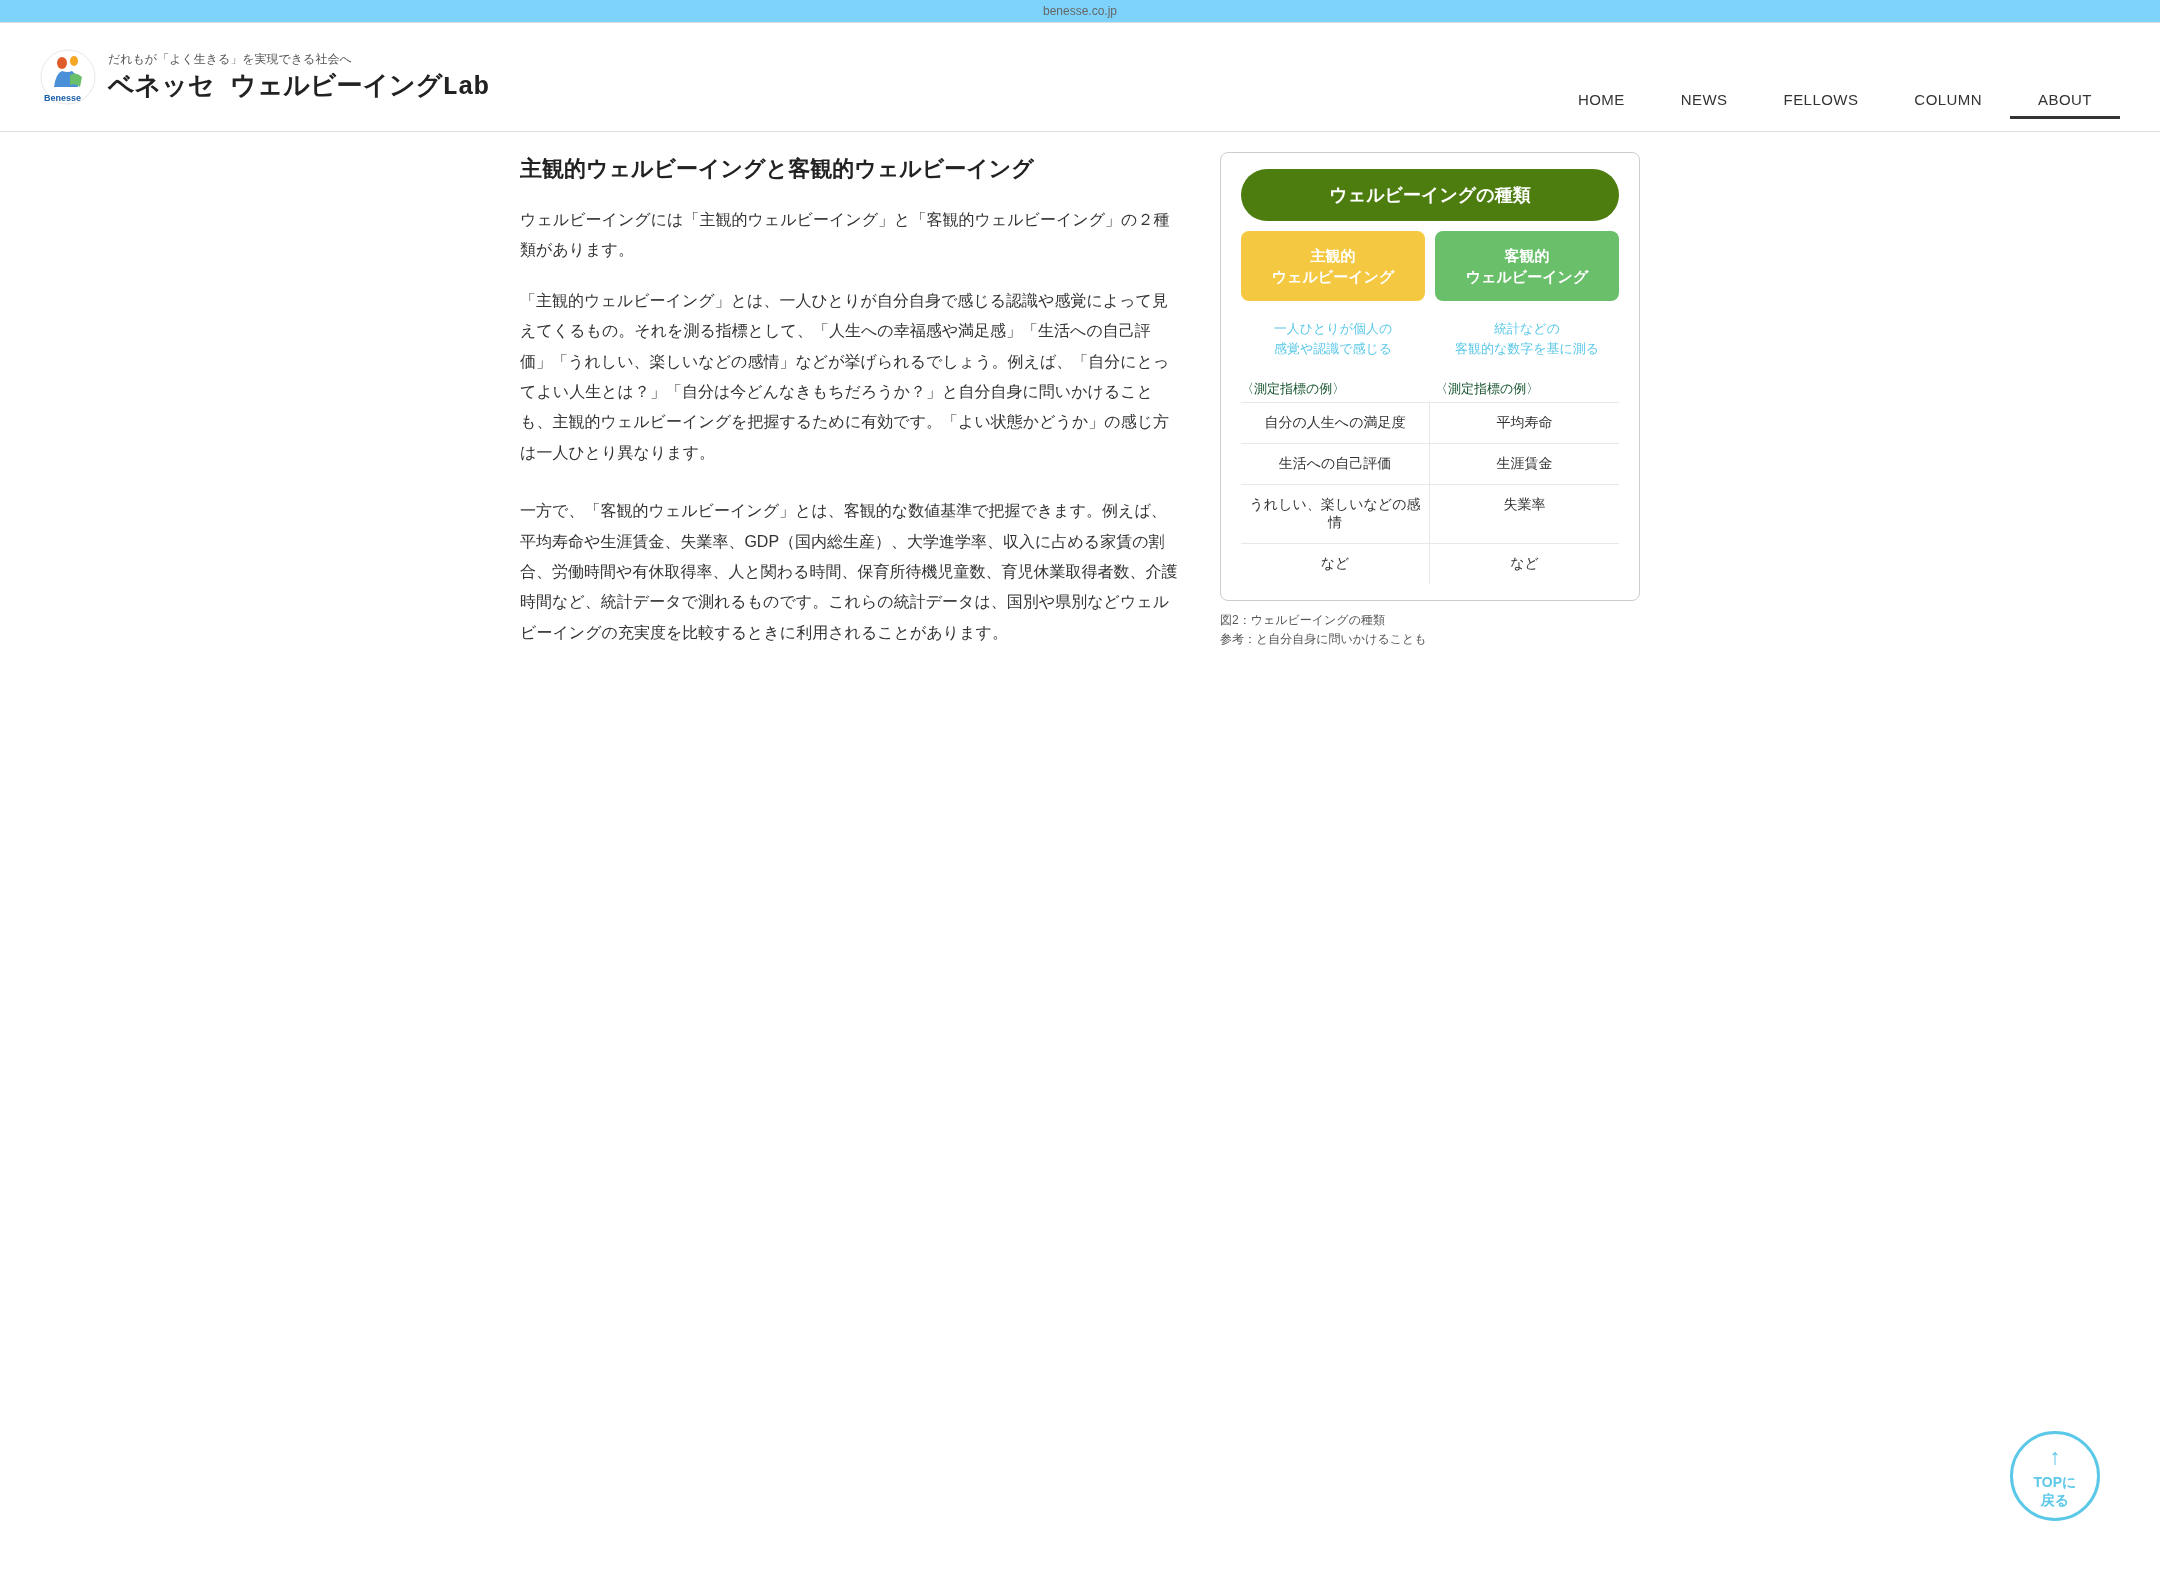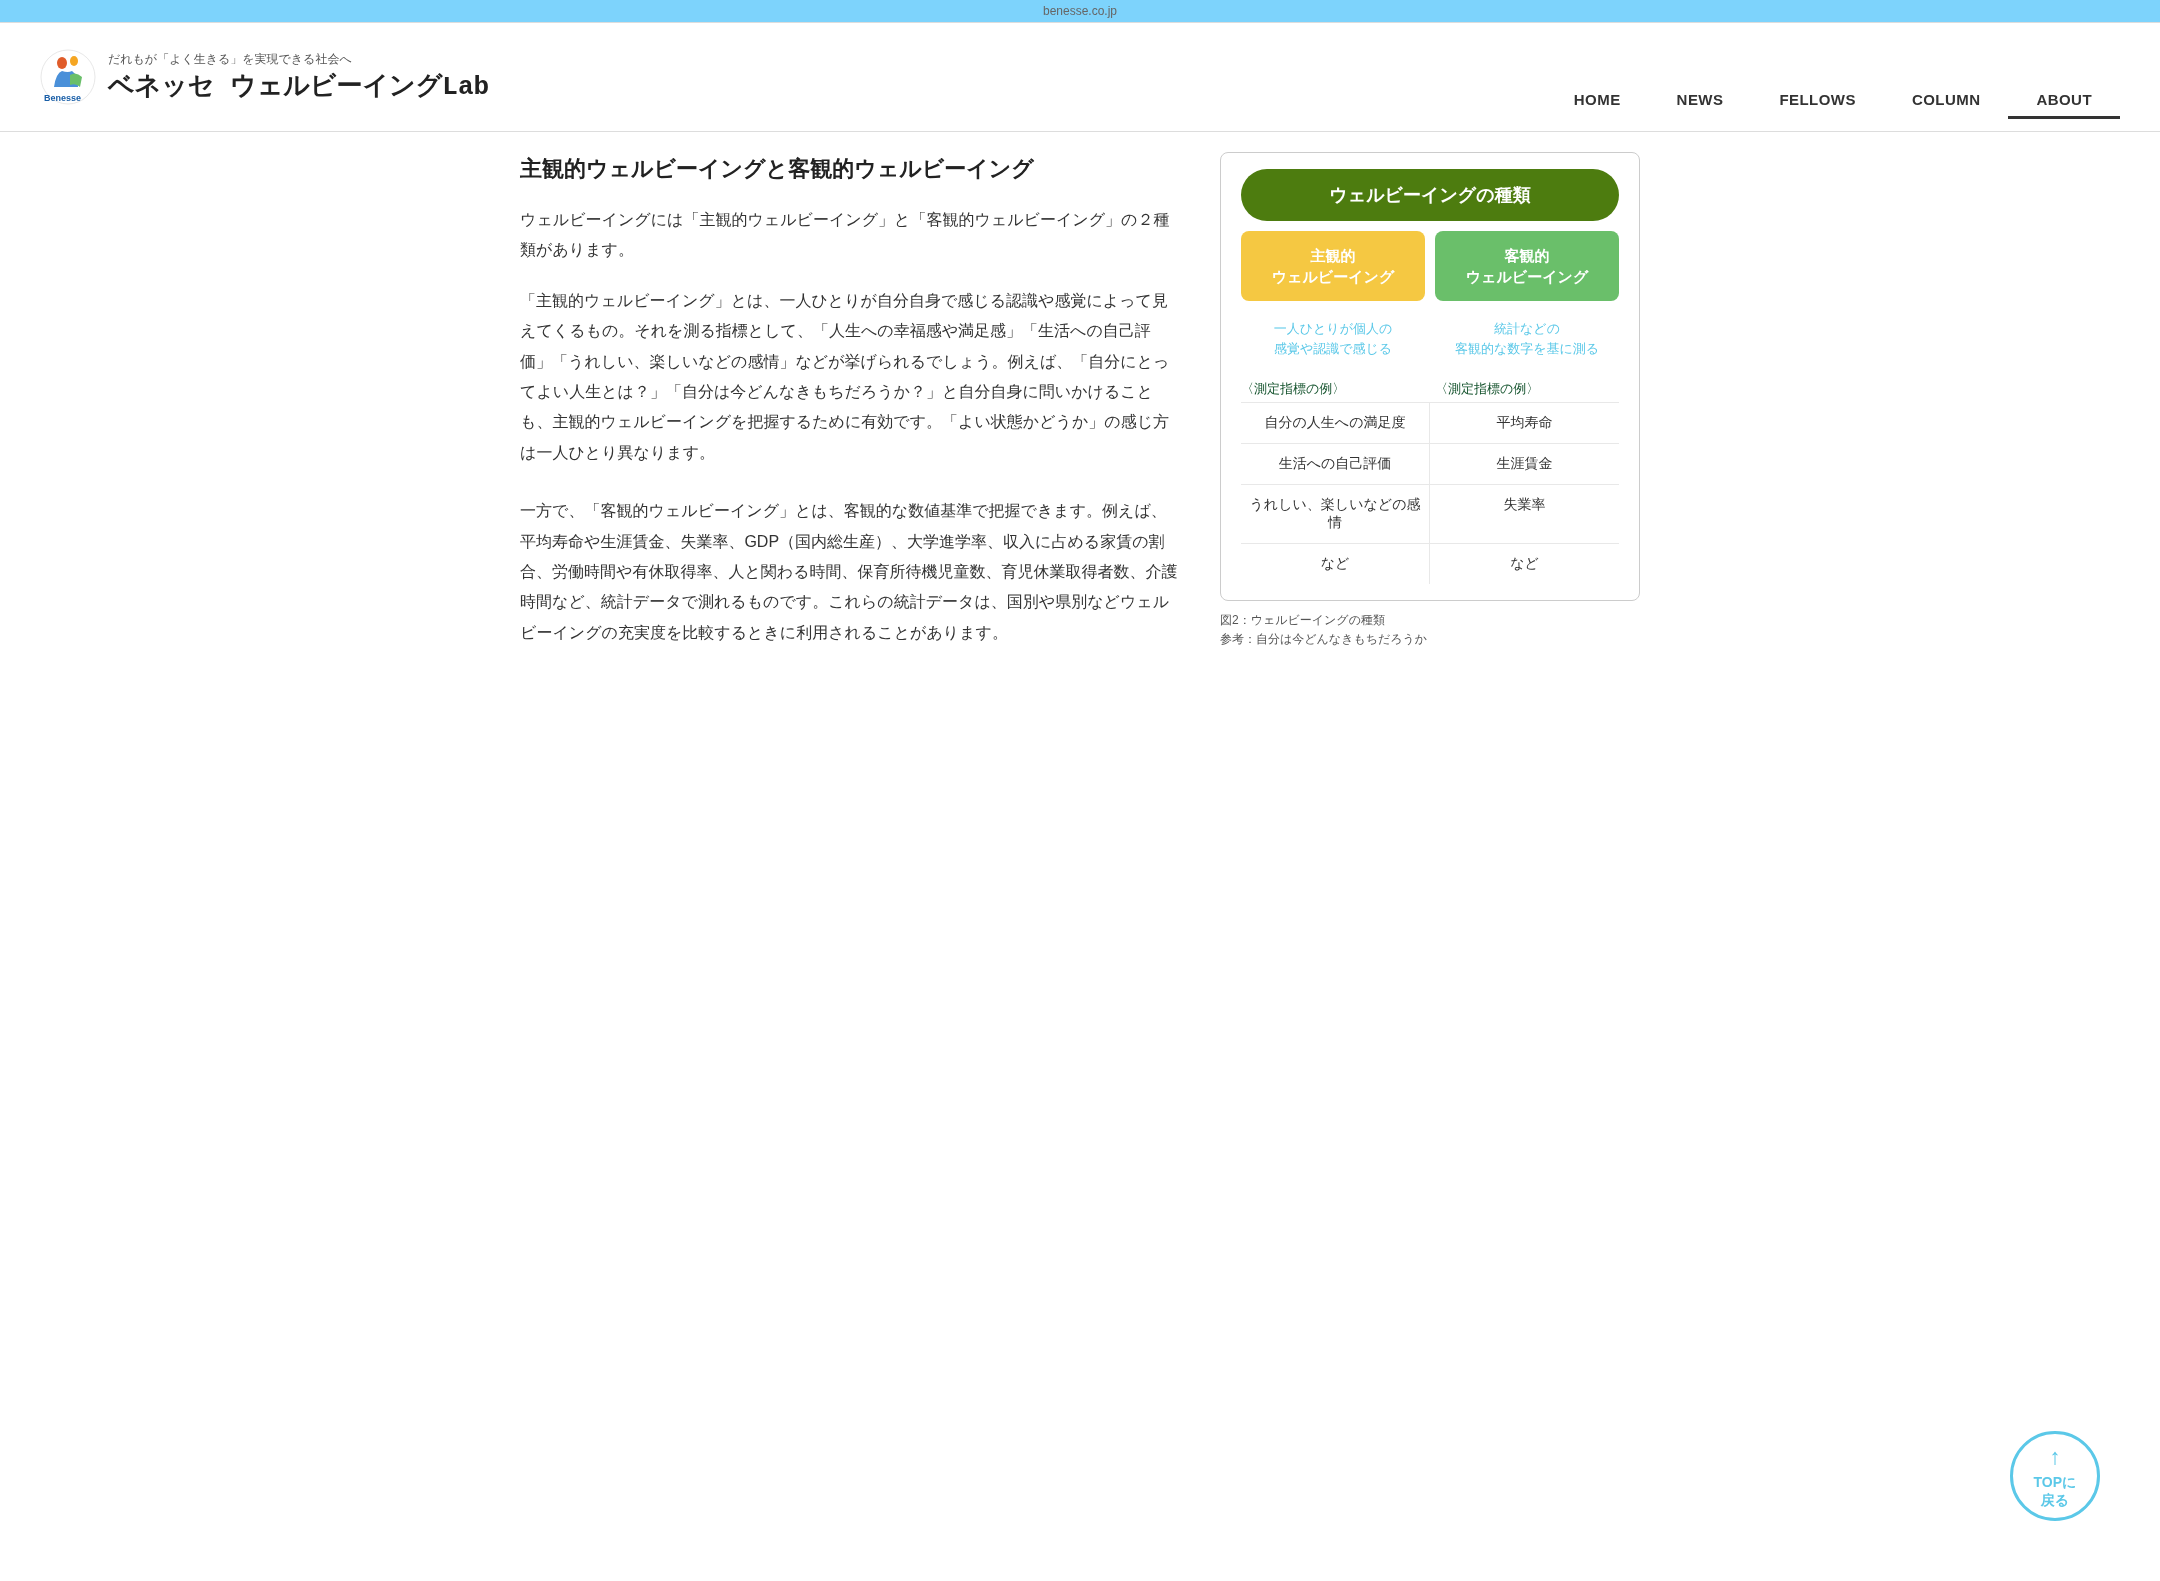--- a/index.html
+++ b/index.html
@@ -49,21 +49,21 @@
     }
     .nav {
       display: flex;
       gap: 0;
       margin-left: auto;
       align-items: center;
     }
     .nav-item {
       padding: 8px 28px;
       font-size: 15px;
-      font-weight: bold;
+      font-weight: normal;
       color: #333;
       cursor: pointer;
       letter-spacing: 0.03em;
       border-bottom: 3px solid transparent;
       margin-top: 48px;
     }
     .nav-item.active {
       border-bottom: 3px solid #333;
     }
 
@@ -300,21 +300,21 @@
         <div class="metrics-data-row">
           <div class="metrics-data-cell" style="border-bottom:none;">など</div>
           <div class="metrics-data-cell" style="border-bottom:none;">など</div>
         </div>
       </div>
 
     </div>
 
     <div class="chart-caption">
       <div>図2：ウェルビーイングの種類</div>
-      <div>参考：自分は今どんなきもちだろうか</div>
+      <div>参考：と自分自身に問いかけることも</div>
     </div>
   </div>
 
 </div>
 
 <div class="back-to-top">
   <span class="arrow-up">↑</span>
   <span>TOPに<br>戻る</span>
 </div>
 

